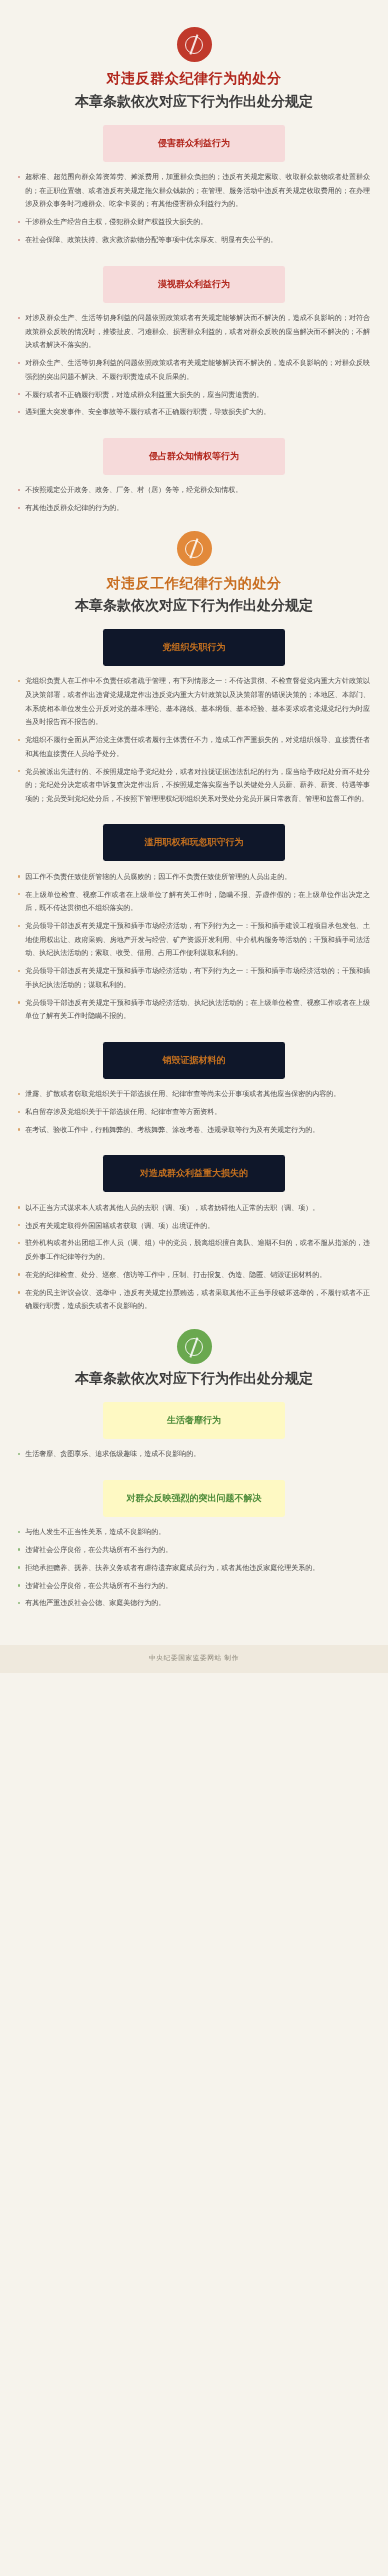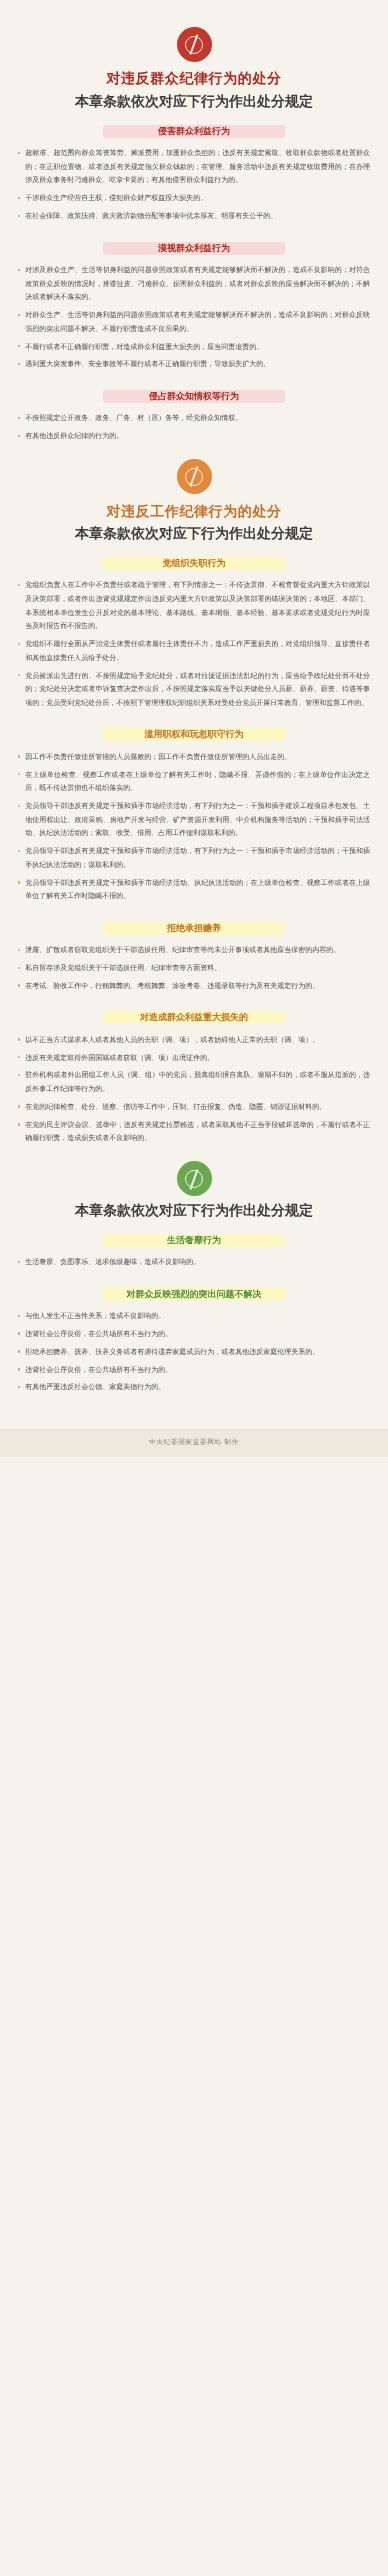--- a/index.html
+++ b/index.html
@@ -59,21 +59,21 @@
   }
 
   
   .pill {
     margin: 13.4px auto 8.5px auto;
     width: 182px;
     max-width: 84%;
     text-align: center;
     font-size: 9px;
     font-weight: bold;
-    padding: 0 0;
+    padding: 12px 0;
     border-radius: 2.4px;
   }
 
   
   ul.body-list {
     list-style: none;
     margin: 0;
     padding: 0 18px 1.2px 18px;
   }
   ul.body-list li {
@@ -96,21 +96,21 @@
 
   
   .t-red .emblem { background: #c0392b; }
   .t-red .sec-title { color: #b2281e; }
   .t-red .pill { background: #f6dada; color: #b2281e; }
   .t-red ul.body-list li::before { background: #d08b84; }
 
   
   .t-orange .emblem { background: #e2893a; }
   .t-orange .sec-title { color: #c96f22; }
-  .t-orange .pill { background: #fef9c3; color: #c4701f; }
+  .t-orange .pill { background: #0f172a; color: #c4701f; }
   .t-orange ul.body-list li::before { background: #d9a268; }
 
   
   .t-green .emblem { background: #6aa84f; }
   .t-green .sec-title { color: #4e8c3a; }
   .t-green .pill { background: #fef9c3; color: #4e8c3a; }
   .t-green ul.body-list li::before { background: #8cb97a; }
 
   .footer {
     margin-top: 24px;
@@ -180,21 +180,21 @@
 
     <div class="pill">滥用职权和玩忽职守行为</div>
     <ul class="body-list">
       <li>因工作不负责任致使所管辖的人员腐败的；因工作不负责任致使所管理的人员出走的。</li>
       <li>在上级单位检查、视察工作或者在上级单位了解有关工作时，隐瞒不报、弄虚作假的；在上级单位作出决定之后，既不传达贯彻也不组织落实的。</li>
       <li>党员领导干部违反有关规定干预和插手市场经济活动，有下列行为之一：干预和插手建设工程项目承包发包、土地使用权出让、政府采购、房地产开发与经营、矿产资源开发利用、中介机构服务等活动的；干预和插手司法活动、执纪执法活动的；索取、收受、借用、占用工作便利谋取私利的。</li>
       <li>党员领导干部违反有关规定干预和插手市场经济活动，有下列行为之一：干预和插手市场经济活动的；干预和插手执纪执法活动的；谋取私利的。</li>
       <li>党员领导干部违反有关规定干预和插手市场经济活动、执纪执法活动的；在上级单位检查、视察工作或者在上级单位了解有关工作时隐瞒不报的。</li>
     </ul>
 
-    <div class="pill">拒绝承担赡养</div>
+    <div class="pill">销毁证据材料的</div>
     <ul class="body-list">
       <li>泄露、扩散或者窃取党组织关于干部选拔任用、纪律审查等尚未公开事项或者其他应当保密的内容的。</li>
       <li>私自留存涉及党组织关于干部选拔任用、纪律审查等方面资料。</li>
       <li>在考试、验收工作中，行贿舞弊的、考核舞弊、涂改考卷、违规录取等行为及有关规定行为的。</li>
     </ul>
 
     <div class="pill">对造成群众利益重大损失的</div>
     <ul class="body-list">
       <li>以不正当方式谋求本人或者其他人员的去职（调、项），或者妨碍他人正常的去职（调、项）。</li>
       <li>违反有关规定取得外国国籍或者获取（调、项）出境证件的。</li>

